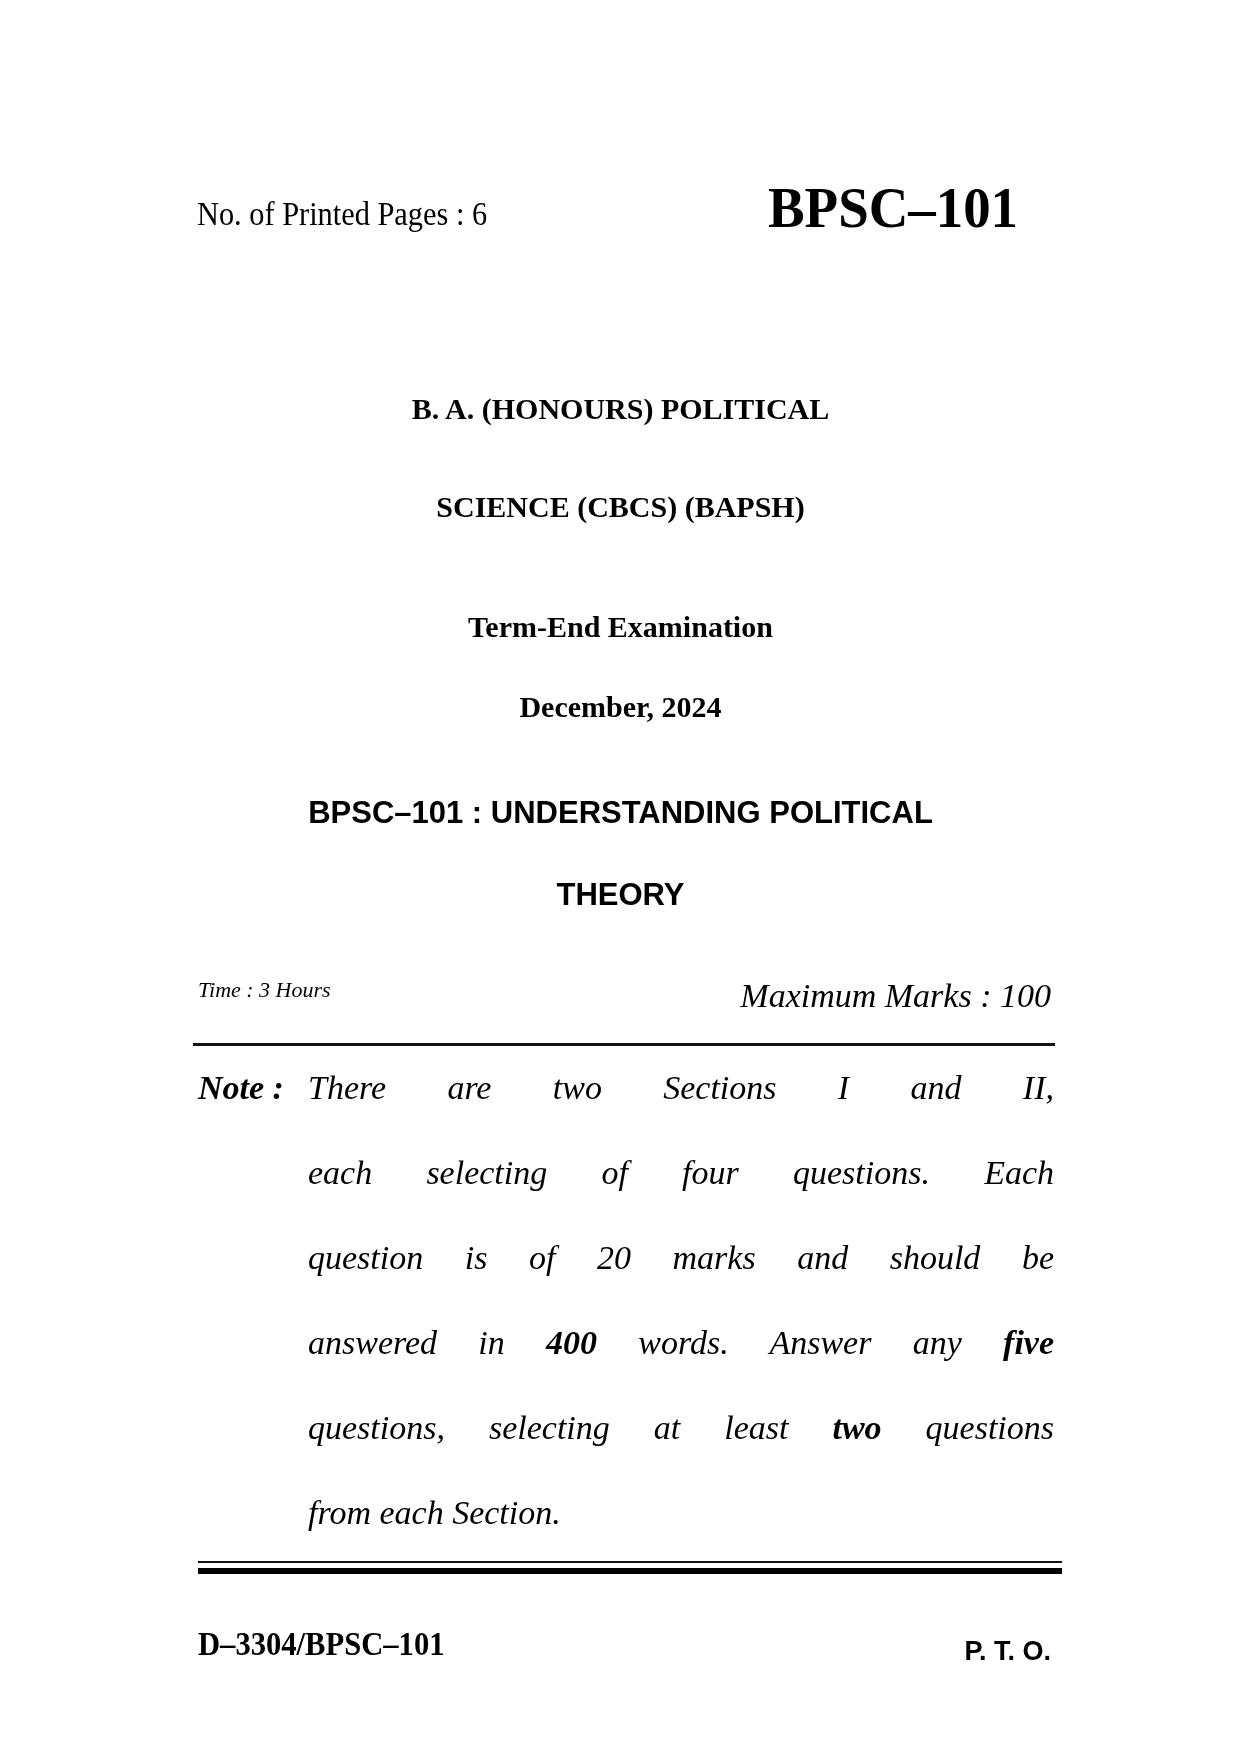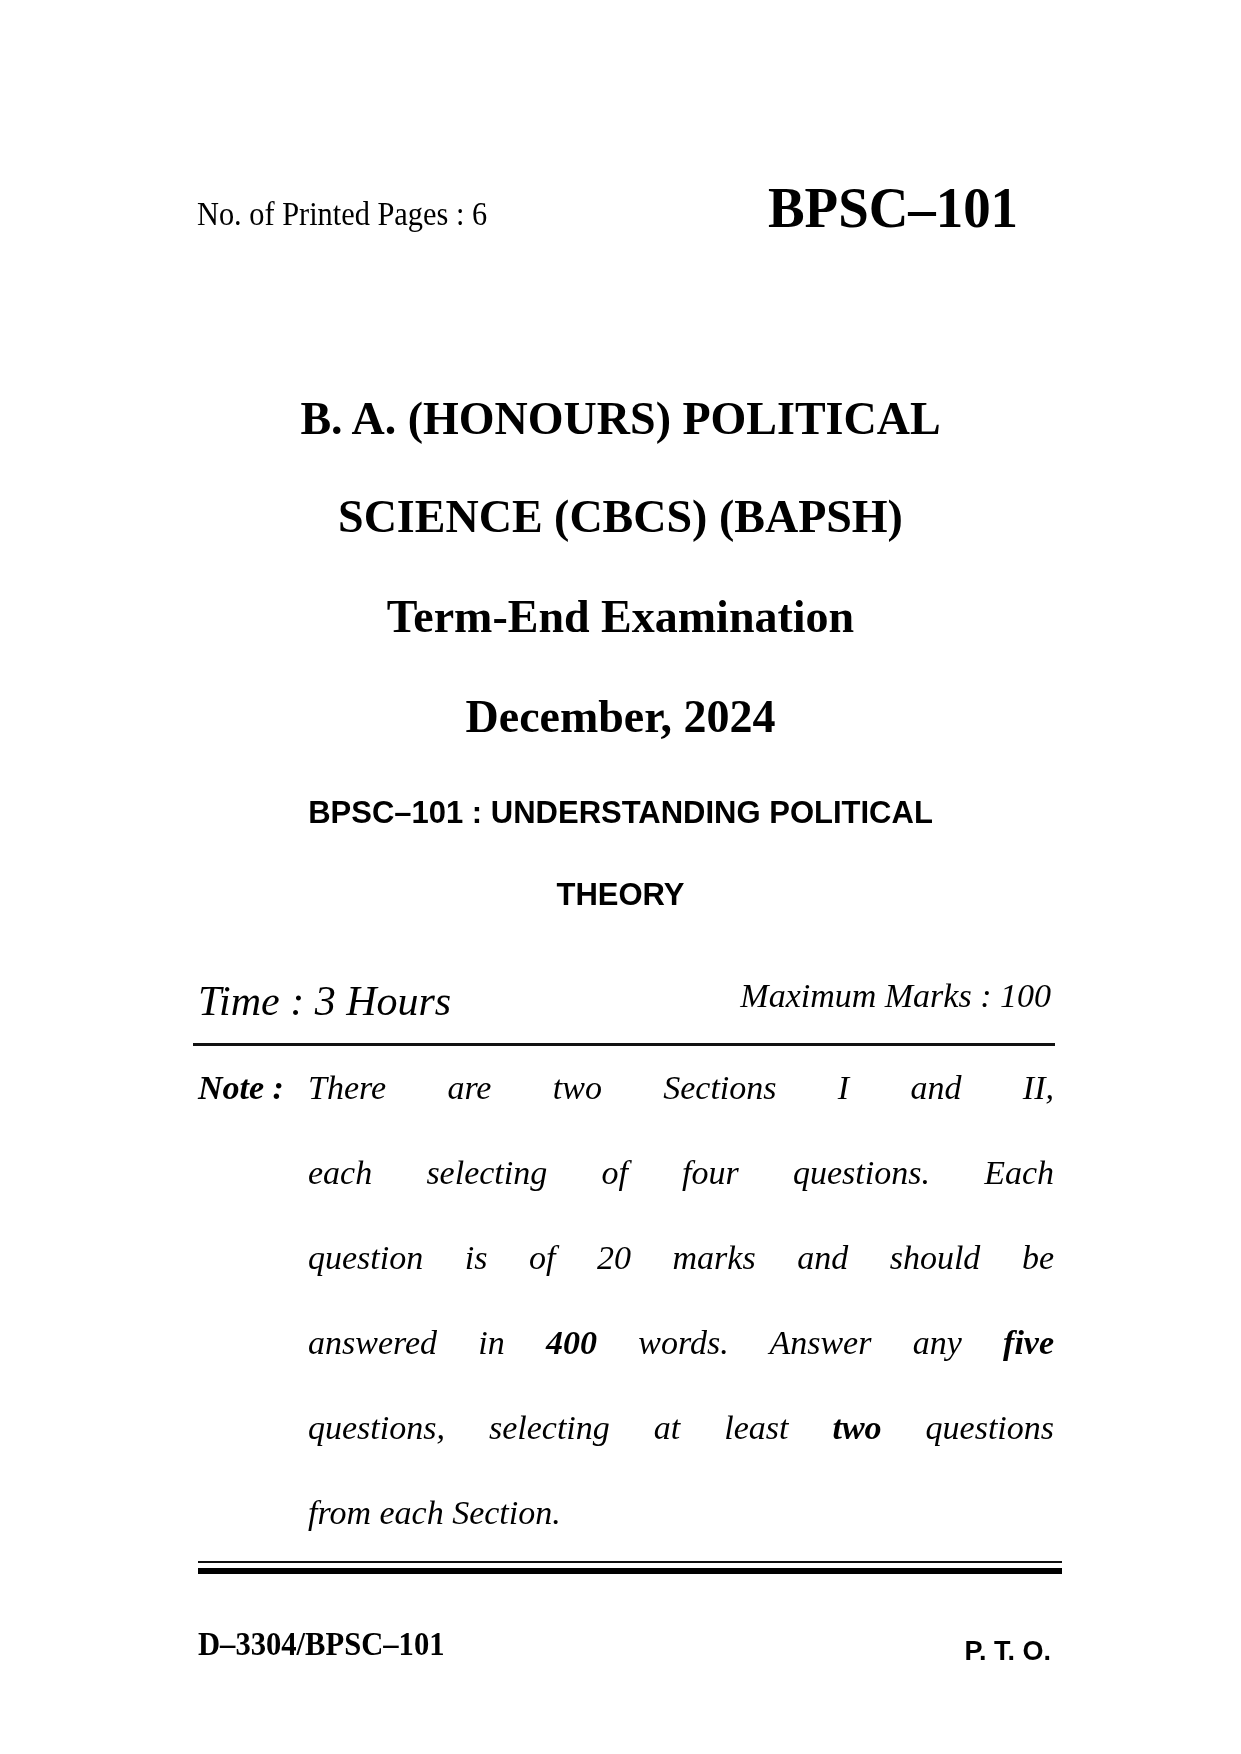--- a/index.html
+++ b/index.html
@@ -2,31 +2,31 @@
 <html><head>
 <meta charset="utf-8">
 <style>
   html, body { margin: 0; padding: 0; background: #ffffff; }
   body { width: 1241px; height: 1754px; position: relative; overflow: hidden; color: #000; }
   .abs { position: absolute; white-space: nowrap; }
 
   #pages-count { left: 197px; top: 196px; font-family: "Liberation Serif", serif; font-size: 33px; letter-spacing: 0px; transform: scaleX(0.92); transform-origin: left top; }
   #paper-code { left: 768px; top: 176px; font-family: "Liberation Serif", serif; font-weight: bold; font-size: 56px; transform: scaleX(0.98); transform-origin: left top; }
 
-  .title { left: 0; width: 1241px; text-align: center; font-family: "Liberation Serif", serif; font-weight: bold; font-size: 46px; }
+  .title { left: 0; width: 1241px; text-align: center; font-family: "Liberation Serif", serif; font-weight: bold; font-size: 30px; }
   #title-1 { top: 392px; }
   #title-2 { top: 490px; }
-  #title-3 { top: 590px; }
+  #title-3 { top: 610px; }
   #title-4 { top: 690px; }
 
   .sans-title { left: 0; width: 1241px; text-align: center; font-family: "Liberation Sans", sans-serif; font-weight: bold; font-size: 31px; }
   #course-1 { top: 795px; }
   #course-2 { top: 877px; }
 
-  #time { left: 198px; top: 977px; font-family: "Liberation Serif", serif; font-style: italic; font-size: 42px; }
+  #time { left: 198px; top: 977px; font-family: "Liberation Serif", serif; font-style: italic; font-size: 22px; }
   #max-marks { right: 190px; top: 977px; font-family: "Liberation Serif", serif; font-style: italic; font-size: 34px; }
 
   #rule-top { position: absolute; left: 193px; width: 862px; top: 1043px; height: 3px; background: #111; }
 
   #note { position: absolute; left: 198px; top: 1068px; width: 856px; font-family: "Liberation Serif", serif; font-style: italic; font-size: 34px; }
   .note-line { position: absolute; left: 110px; width: 746px; height: 40px; line-height: 40px; text-align: justify; text-align-last: justify; }
   .note-line.last { text-align-last: left; }
   #note-label { position: absolute; left: 0; top: 0; line-height: 40px; font-weight: bold; font-style: italic; }
   .b { font-weight: bold; }
 

